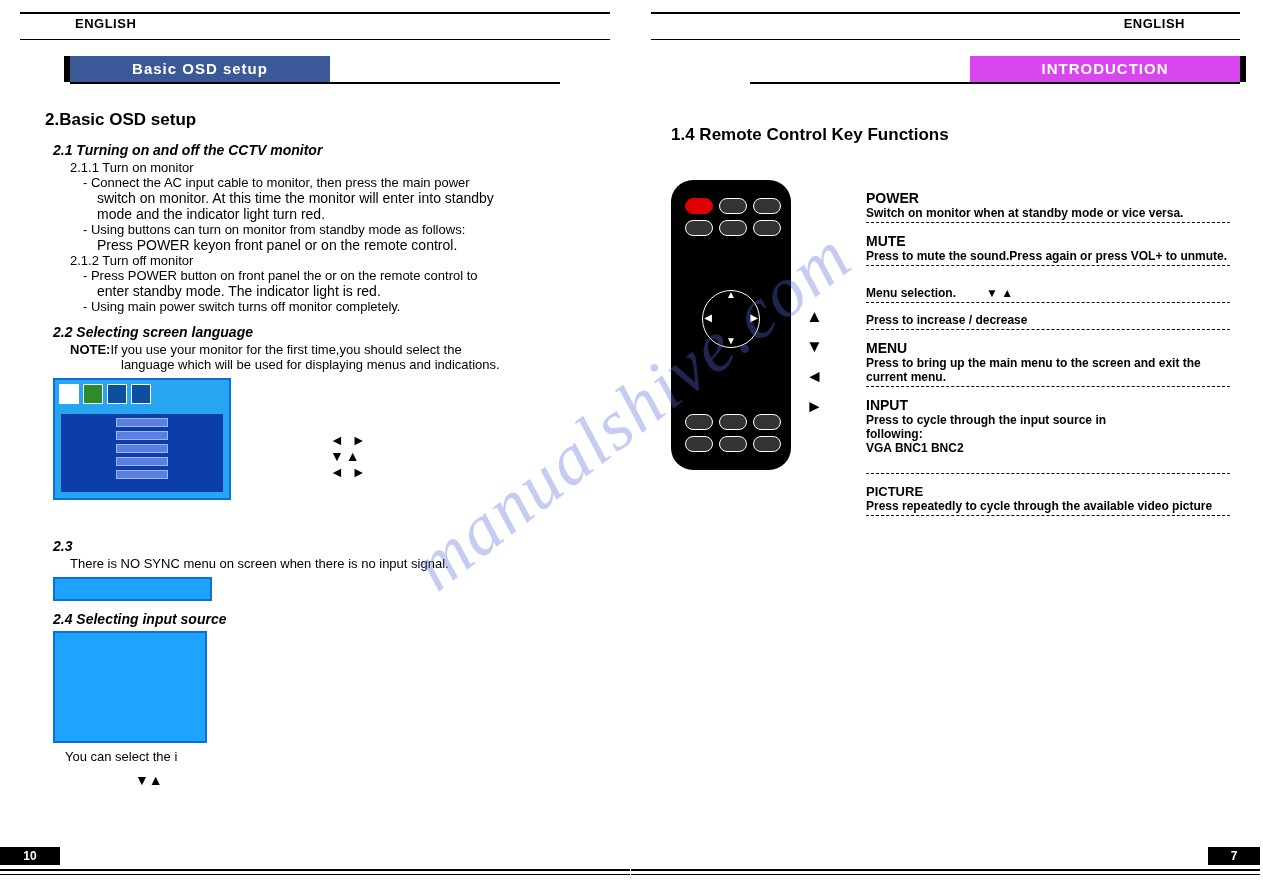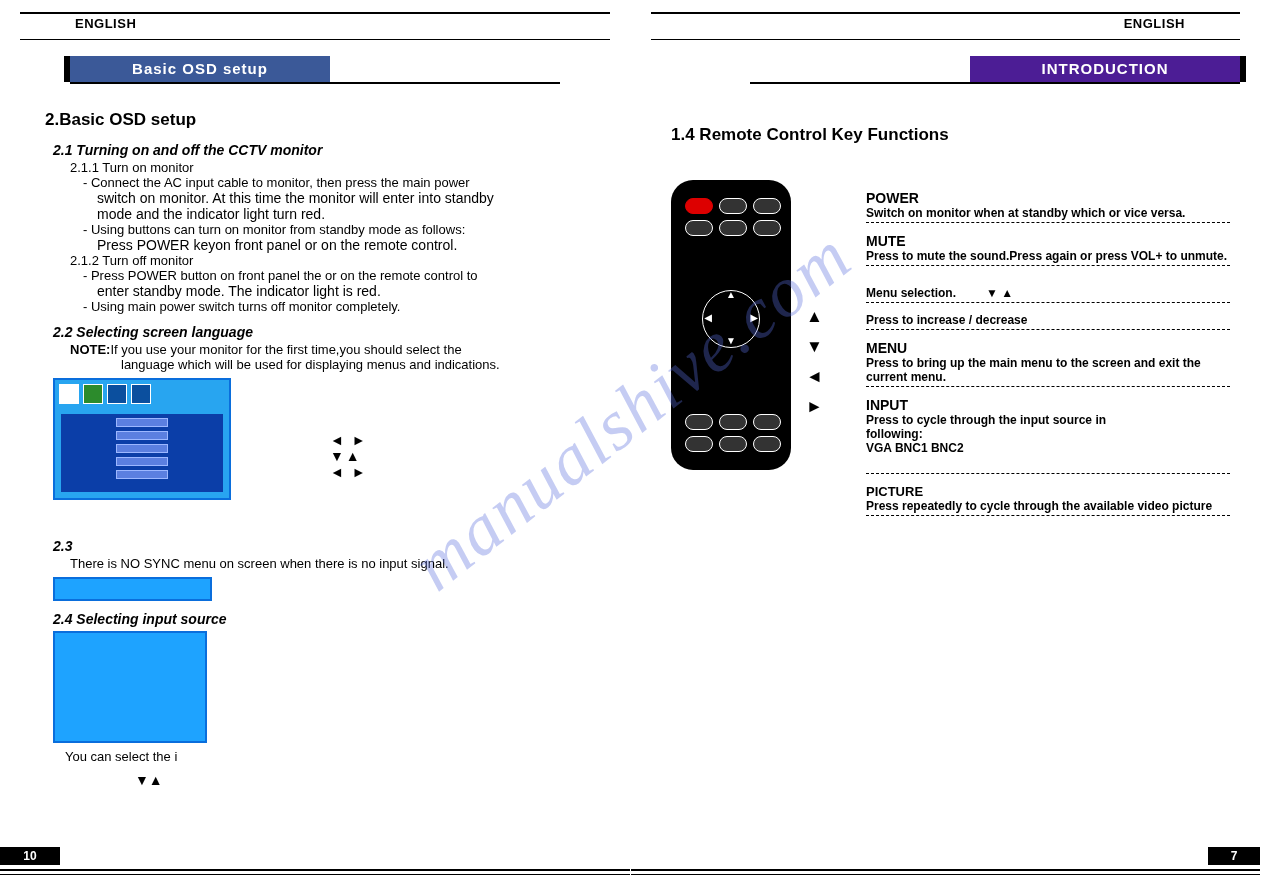--- a/index.html
+++ b/index.html
@@ -33,21 +33,21 @@
     top: 56px;
     width: 260px;
     height: 26px;
     line-height: 26px;
     color: #fff;
     font-weight: bold;
     font-size: 15px;
     letter-spacing: 1px;
   }
   .tab-left { left: 70px; background: #3b5998; text-align: center; }
-  .tab-right { right: 20px; background: #4c1d95; text-align: center; color:#fff; }
+  .tab-right { right: 20px; background: #d946ef; text-align: center; color:#fff; }
   .tab-cap { position:absolute; top:56px; height:26px; width:6px; background:#000; }
   .tab-cap-right-outer { right: 14px; }
   .tab-line { position:absolute; top:82px; border-top:2px solid #000; }
   .tab-line-left { left:70px; width:490px; }
   .tab-line-right { right:20px; width:490px; }
 
   .content { position:absolute; top: 110px; left: 45px; right: 30px; }
   h2 { font-size: 17px; font-weight: 900; margin: 0 0 12px 0; }
   h3 { font-size: 14px; font-weight: 900; margin: 10px 0 2px 8px; font-style: italic; }
   .sub { margin-left: 25px; font-size: 13px; }
@@ -213,21 +213,21 @@
     <div class="arrows-col">
       <div>▲</div>
       <div>▼</div>
       <div>◄</div>
       <div>►</div>
     </div>
 
     <div class="desc-col">
       <div class="desc-block">
         <div class="desc-title">POWER</div>
-        <div>Switch on monitor when at standby which or vice versa.</div>
+        <div>Switch on monitor when at standby mode or vice versa.</div>
         <div class="dash"></div>
       </div>
       <div class="desc-block">
         <div class="desc-title">MUTE</div>
         <div>Press to mute the sound.Press again or press VOL+   to unmute.</div>
         <div class="dash"></div>
       </div>
       <div class="desc-block" style="margin-top:20px">
         <span>Menu selection.</span>
         &nbsp;&nbsp;&nbsp;&nbsp;&nbsp;&nbsp;&nbsp;

